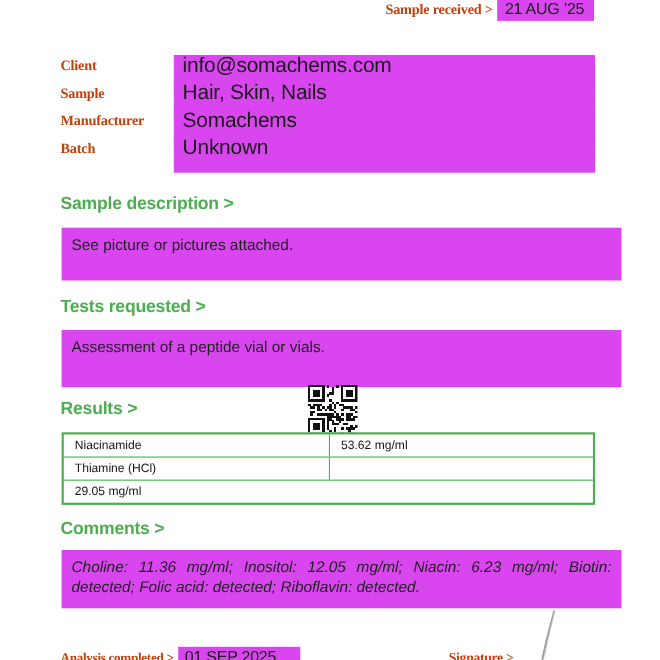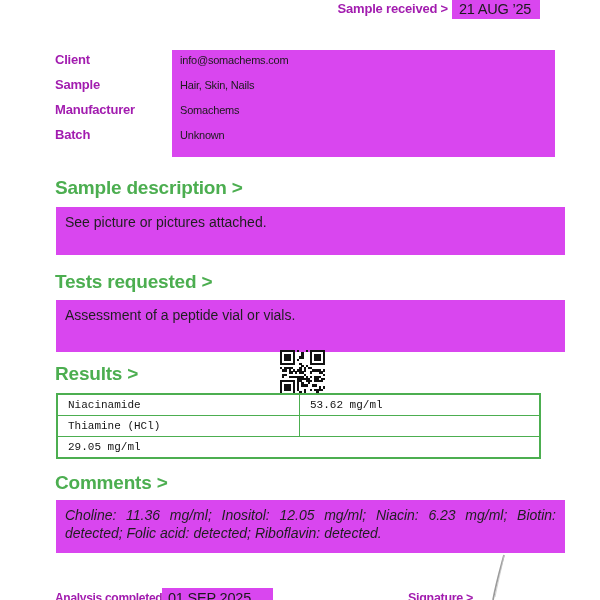--- a/index.html
+++ b/index.html
@@ -2,33 +2,33 @@
 <html><head>
 <meta charset="utf-8">
 <style>
   html,body{margin:0;padding:0;}
   body{
     width:600px;height:600px;background:#ffffff;
     font-family:"Liberation Sans", sans-serif;
     color:#1a1a1a;overflow:hidden;position:relative;
   }
   .abs{position:absolute;}
-  .green{color:#a21caf;}
-  .heading{font-size:19px;font-weight:bold;letter-spacing:-0.2px;color:#4cae50;}
+  .green{color:#c2410c;font-family:Liberation Serif, serif;}
+  .heading{font-size:16px;font-weight:bold;letter-spacing:-0.2px;color:#4cae50;}
   .graybox{background:#d946ef;}
   
   .recv-label{left:330px;top:1px;width:118px;text-align:right;font-size:13px;font-weight:bold;letter-spacing:-0.2px;}
   .recv-box{left:452px;top:0;width:88px;height:19px;font-size:14.5px;line-height:19px;padding-left:7px;box-sizing:border-box;letter-spacing:-0.2px;}
   
   .info-label{left:55px;width:100px;font-size:13px;font-weight:bold;line-height:20px;letter-spacing:-0.2px;}
-  .info-box{left:172px;width:383px;height:32px;font-size:11px;line-height:20px;padding-left:8px;box-sizing:border-box;letter-spacing:-0.2px;}
+  .info-box{left:158px;width:383px;height:32px;font-size:19px;line-height:20px;padding-left:8px;box-sizing:border-box;letter-spacing:-0.2px;}
   
   .body-box{left:56px;width:509px;box-sizing:border-box;padding:6px 9px;font-size:14px;line-height:1.3;color:#1f1f1f;}
   
-  .results-table{left:56px;top:393px;width:485px;border:2px solid #4cae50;background:#fff;box-sizing:border-box;font-family:Liberation Mono, monospace;}
+  .results-table{left:56px;top:393px;width:485px;border:2px solid #4cae50;background:#fff;box-sizing:border-box;}
   .t-row{display:flex;height:20px;}
   .t-row + .t-row{border-top:1.5px solid #4cae50;}
   .t-cell{font-size:11px;line-height:20px;padding-left:10px;box-sizing:border-box;color:#141414;}
   .t-cell.name{width:242px;border-right:1.5px solid #4cae50;}
   .t-cell.val{flex:1;}
   
   .foot-label{left:55px;top:591px;font-size:12px;font-weight:bold;letter-spacing:-0.3px;}
   .foot-box{left:162px;top:588px;width:111px;height:20px;font-size:14.5px;line-height:20px;padding-left:6px;box-sizing:border-box;letter-spacing:-0.2px;}
   .sig-label{left:408px;top:591px;font-size:12.5px;font-weight:bold;letter-spacing:-0.3px;}
   .qr{left:280px;top:350px;width:45px;height:45px;}

